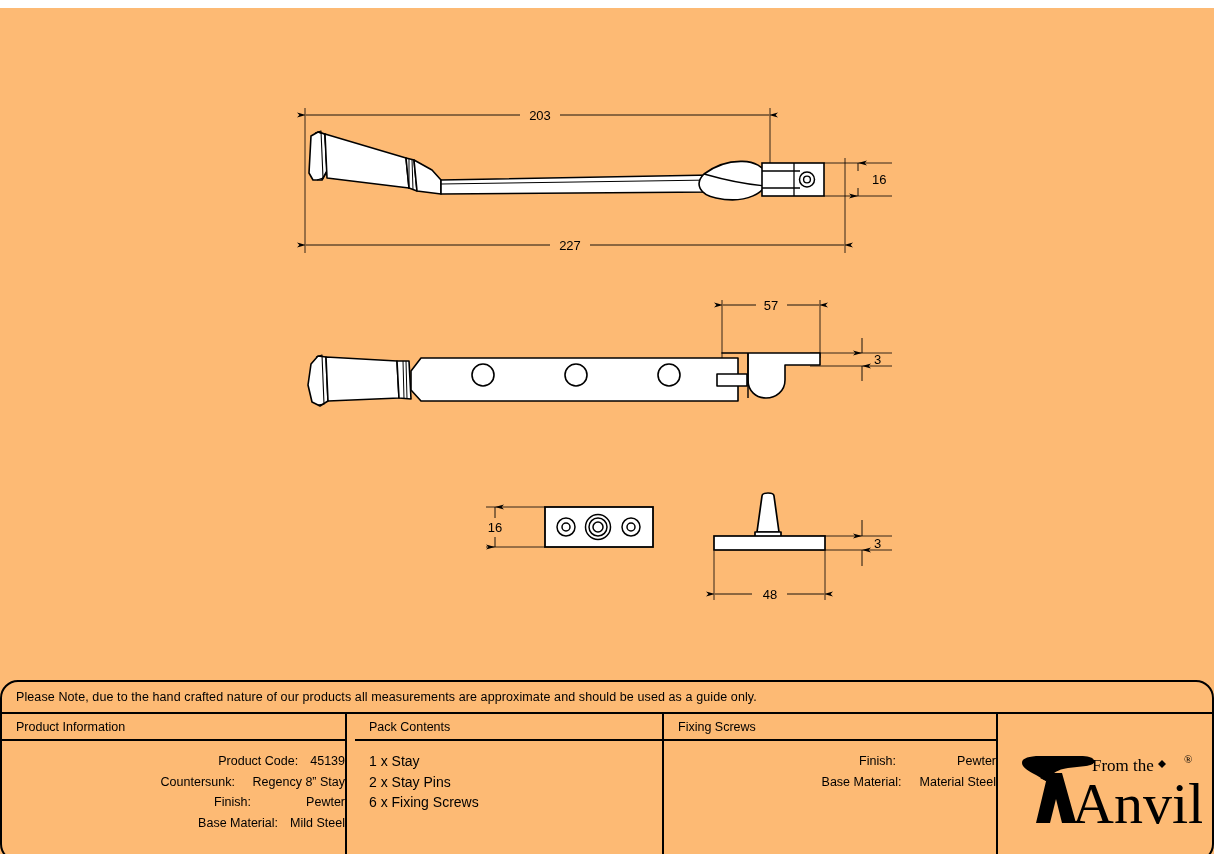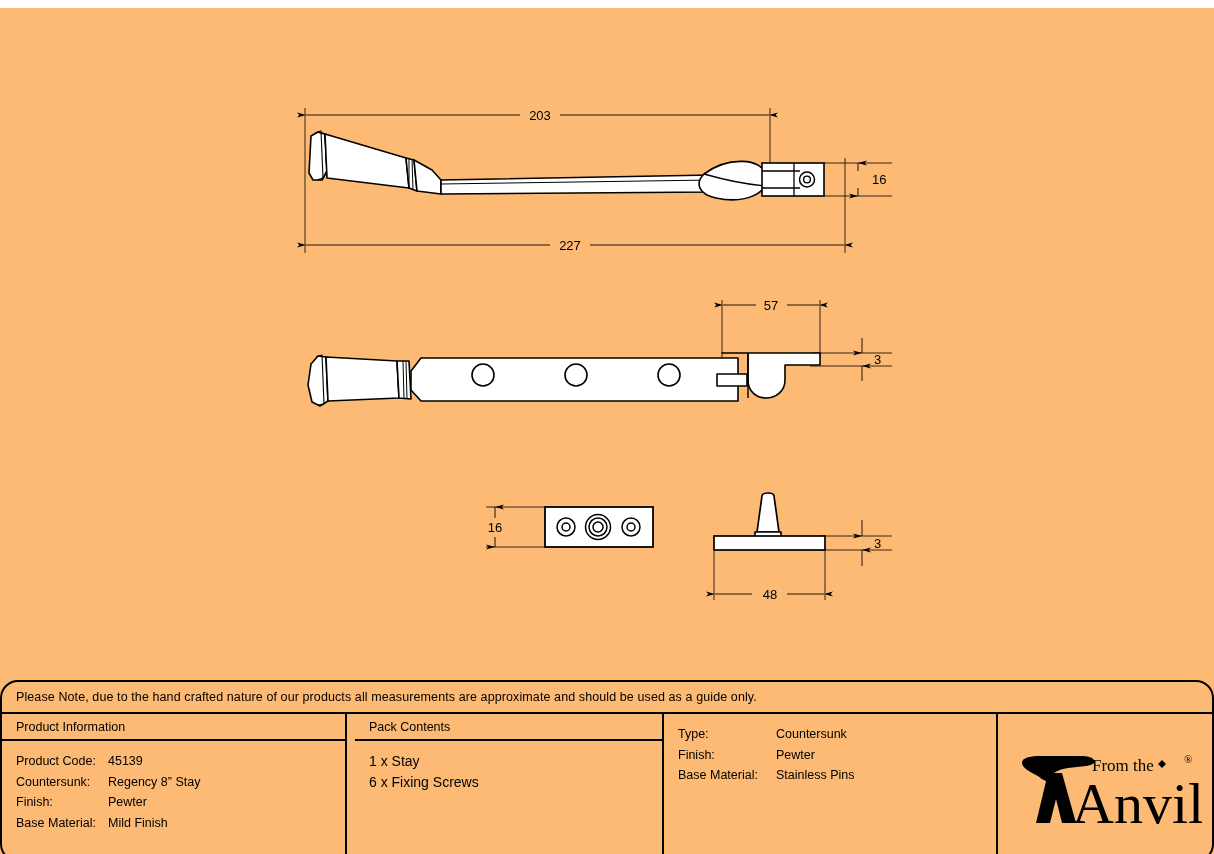--- a/index.html
+++ b/index.html
@@ -96,20 +96,21 @@
     font-size: 12.5px;
   }
   .col-body {
     padding: 10px 0 0 14px;
   }
   .kv-row {
     display: flex;
     font-size: 12.5px;
     line-height: 20.5px;
     white-space: nowrap;
+    justify-content: flex-end;
   }
   .kv-key   { width: 92px; flex: 0 0 92px; }
   .kv-key-wide { width: 98px; flex: 0 0 98px; }
   .kv-val   { }
   .plain-row {
     font-size: 14px;
     line-height: 20.5px;
     white-space: nowrap;
   }
 
@@ -340,46 +341,44 @@
           <div class="kv-row">
             <span class="kv-key">Countersunk:</span>
             <span class="kv-val">Regency 8” Stay</span>
           </div>
           <div class="kv-row">
             <span class="kv-key">Finish:</span>
             <span class="kv-val">Pewter</span>
           </div>
           <div class="kv-row">
             <span class="kv-key">Base Material:</span>
-            <span class="kv-val">Mild Finish</span>
+            <span class="kv-val">Mild Steel</span>
           </div>
         </div>
       </div>
 
       <div class="col col-pack">
         <div class="col-head">Pack Contents</div>
         <div class="col-body">
           <div class="plain-row">1 x Stay</div>
+          <div class="plain-row">2 x Stay Pins</div>
           <div class="plain-row">6 x Fixing Screws</div>
         </div>
       </div>
 
       <div class="col col-screws">
+        <div class="col-head">Fixing Screws</div>
         <div class="col-body">
-          <div class="kv-row">
-            <span class="kv-key kv-key-wide">Type:</span>
-            <span class="kv-val">Countersunk</span>
-          </div>
           <div class="kv-row">
             <span class="kv-key kv-key-wide">Finish:</span>
             <span class="kv-val">Pewter</span>
           </div>
           <div class="kv-row">
             <span class="kv-key kv-key-wide">Base Material:</span>
-            <span class="kv-val">Stainless Pins</span>
+            <span class="kv-val">Material Steel</span>
           </div>
         </div>
       </div>
 
       <div class="col col-logo">
         <div id="logo-wrap">
           <svg id="logo-svg" width="196" height="86" viewBox="0 0 196 86" xmlns="http://www.w3.org/2000/svg">
 
             <g fill="#000">
               <path d="M16,18 C16,14 20,12 30,11 L74,11 C82,11 86,12 88,15

